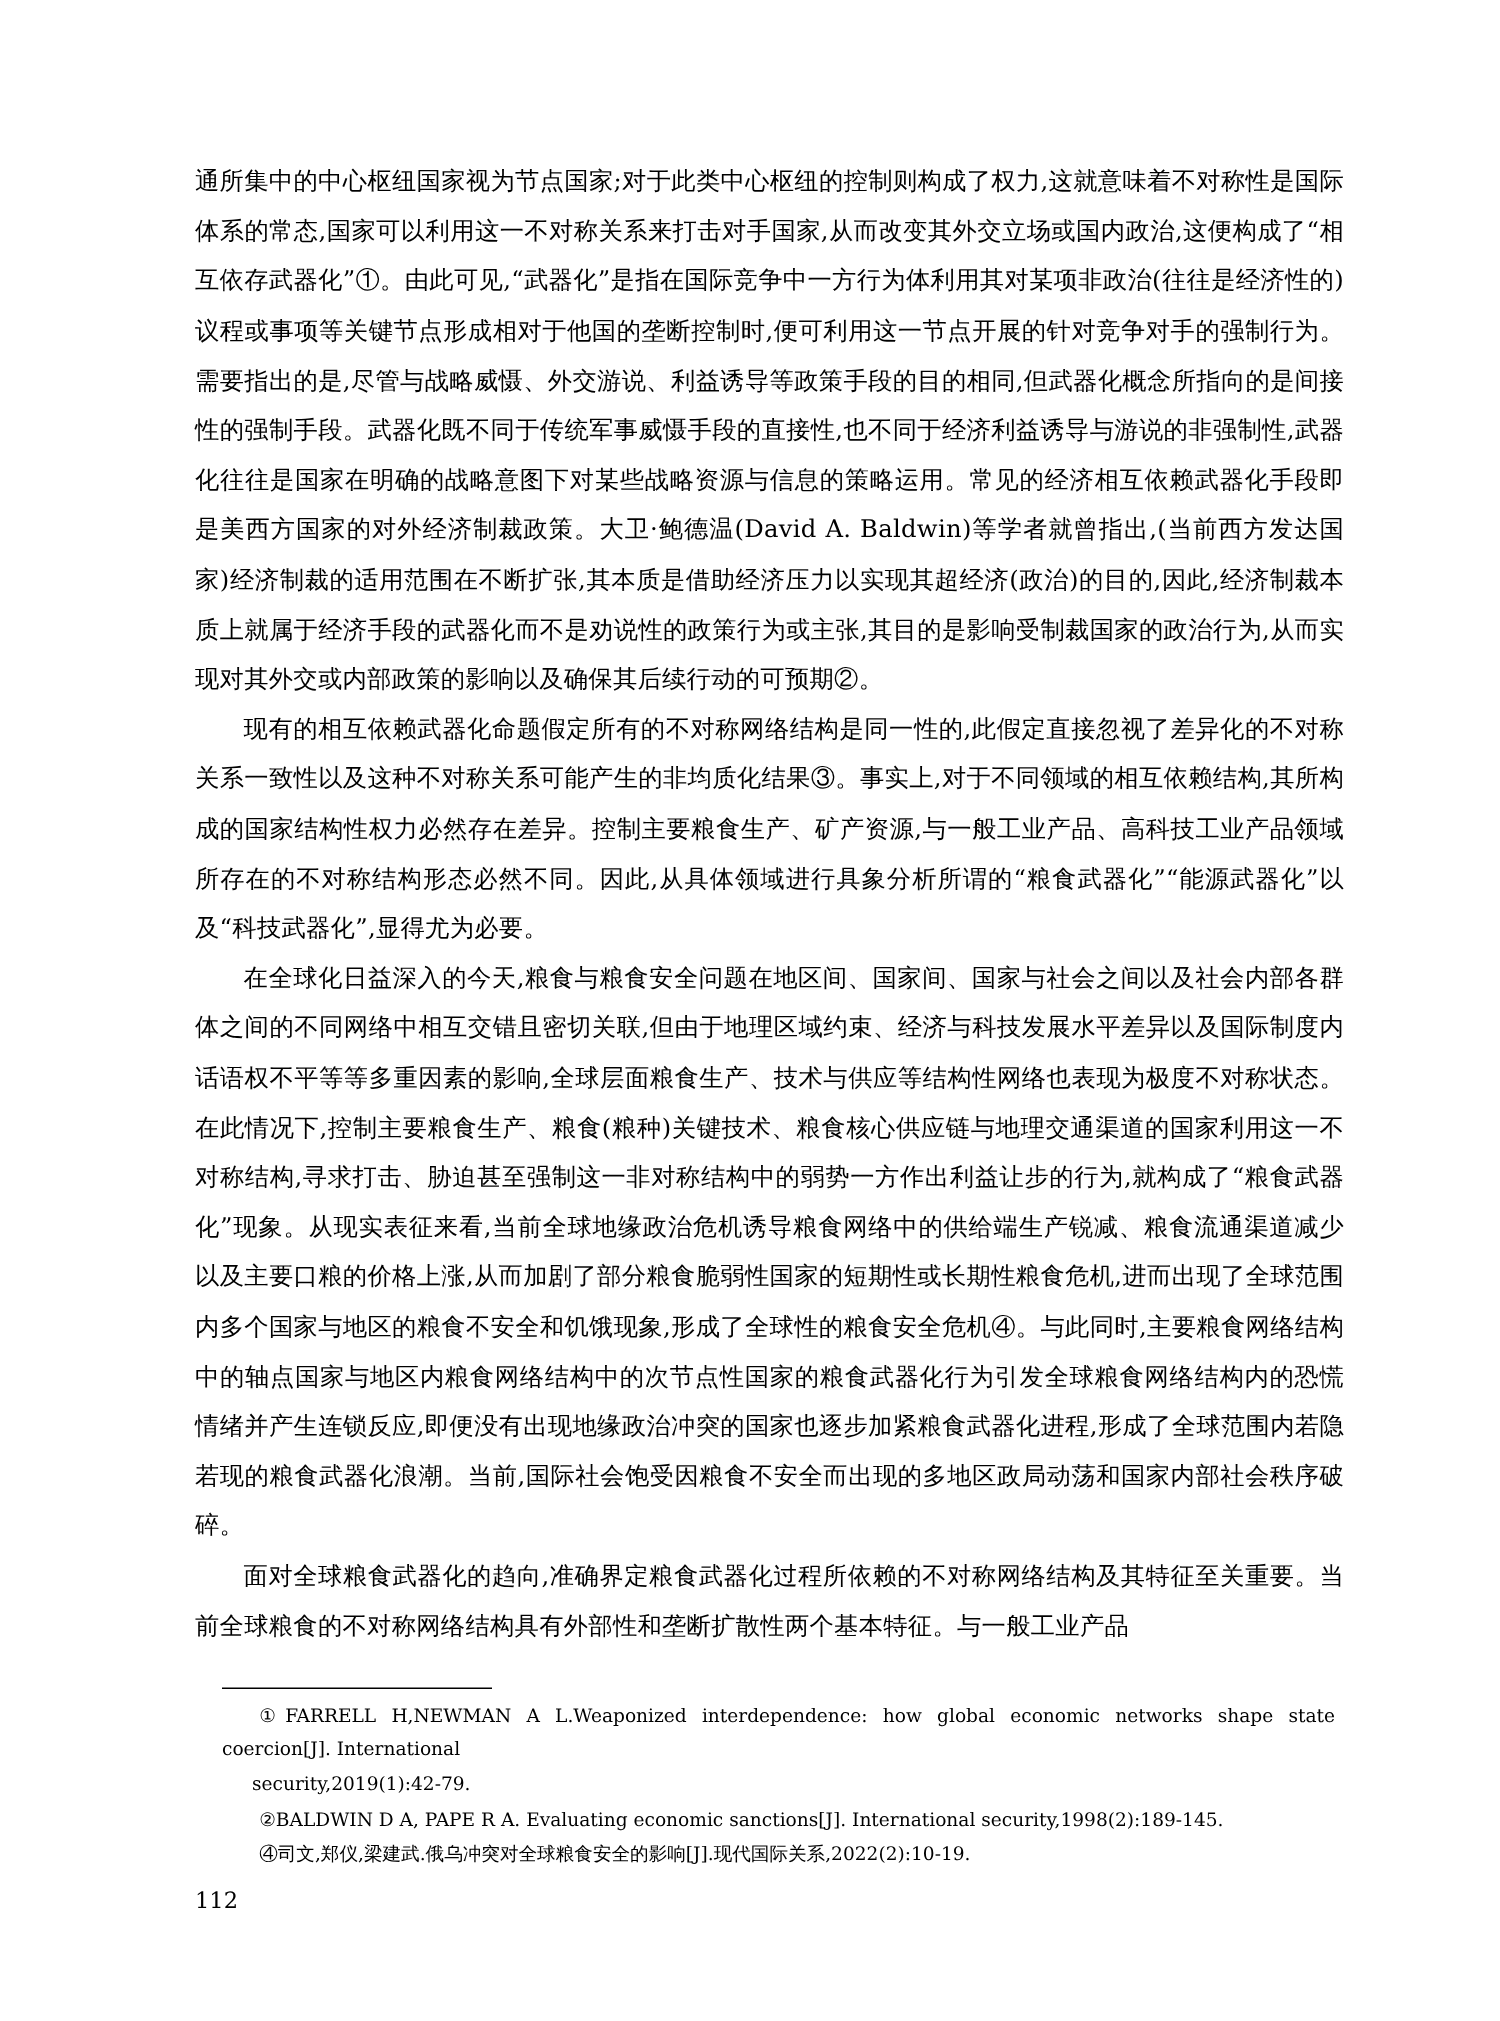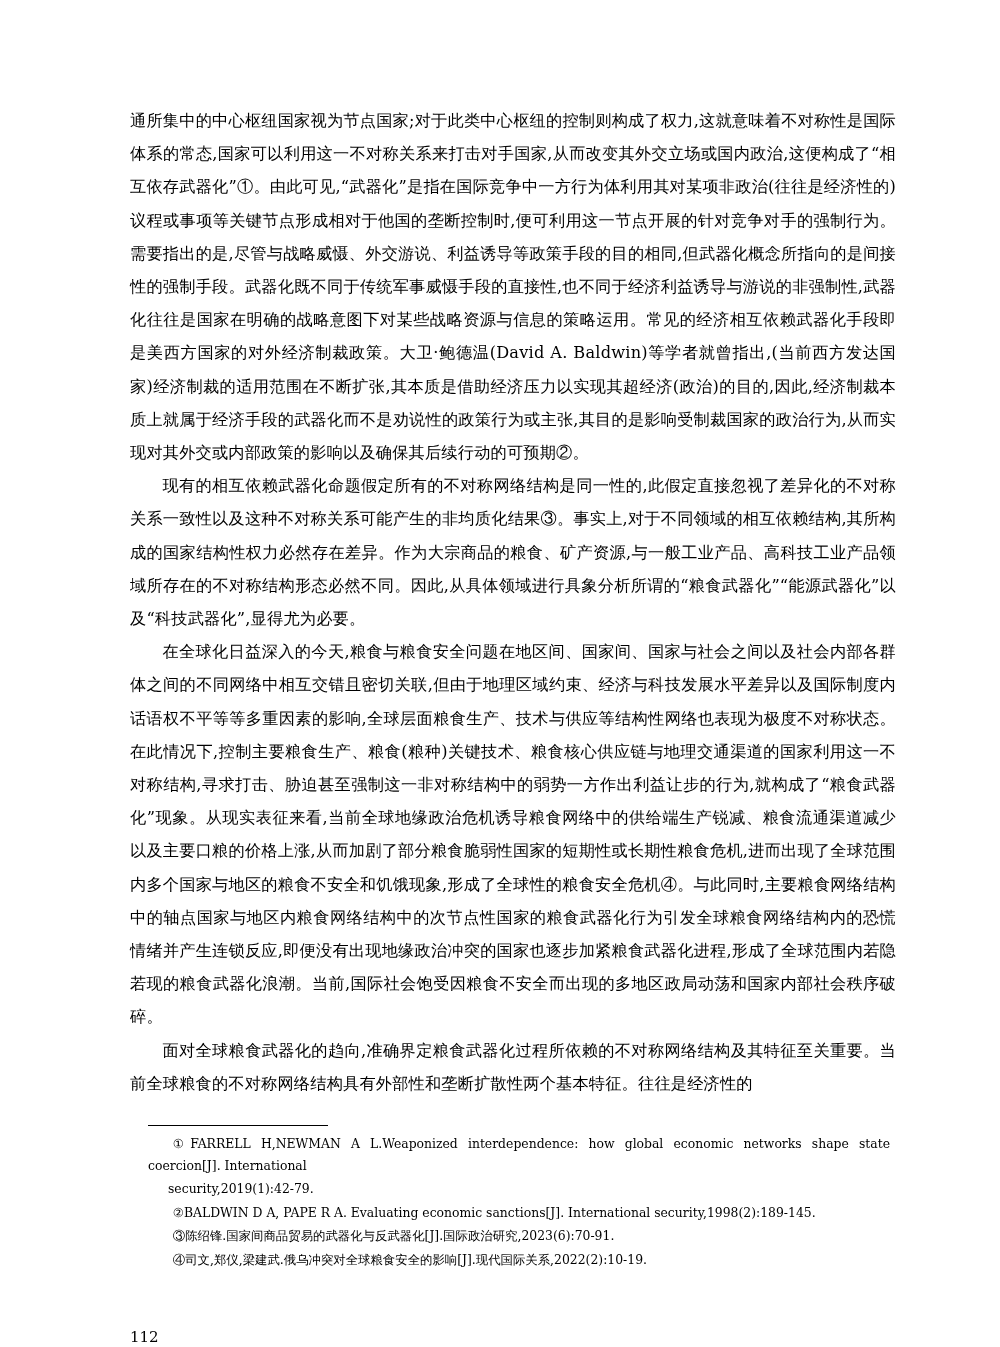--- a/index.html
+++ b/index.html
@@ -56,41 +56,40 @@
     text-indent: 2em;
     font-family: "DejaVu Serif", "Liberation Serif", serif;
   }
   .footnotes .fn.cont {
     text-indent: 0;
     margin-left: 20px;
   }
   .page-number {
     position: absolute;
     left: 130px;
-    top: 1328px;
+    top: 1258px;
     font-size: 15px;
     font-family: "DejaVu Serif", "Liberation Serif", serif;
   }
 </style>
 </head>
 <body>
 
 <div class="page">
 
   <div class="body-text">
     <p class="no-indent">通所集中的中心枢纽国家视为节点国家;对于此类中心枢纽的控制则构成了权力,这就意味着不对称性是国际体系的常态,国家可以利用这一不对称关系来打击对手国家,从而改变其外交立场或国内政治,这便构成了“相互依存武器化”①。由此可见,“武器化”是指在国际竞争中一方行为体利用其对某项非政治(往往是经济性的)议程或事项等关键节点形成相对于他国的垄断控制时,便可利用这一节点开展的针对竞争对手的强制行为。需要指出的是,尽管与战略威慑、外交游说、利益诱导等政策手段的目的相同,但武器化概念所指向的是间接性的强制手段。武器化既不同于传统军事威慑手段的直接性,也不同于经济利益诱导与游说的非强制性,武器化往往是国家在明确的战略意图下对某些战略资源与信息的策略运用。常见的经济相互依赖武器化手段即是美西方国家的对外经济制裁政策。大卫·鲍德温(David A. Baldwin)等学者就曾指出,(当前西方发达国家)经济制裁的适用范围在不断扩张,其本质是借助经济压力以实现其超经济(政治)的目的,因此,经济制裁本质上就属于经济手段的武器化而不是劝说性的政策行为或主张,其目的是影响受制裁国家的政治行为,从而实现对其外交或内部政策的影响以及确保其后续行动的可预期②。</p>
-    <p>现有的相互依赖武器化命题假定所有的不对称网络结构是同一性的,此假定直接忽视了差异化的不对称关系一致性以及这种不对称关系可能产生的非均质化结果③。事实上,对于不同领域的相互依赖结构,其所构成的国家结构性权力必然存在差异。作为大宗商品的粮食、矿产资源,与一般工业产品、高科技工业产品领域所存在的不对称结构形态必然不同。因此,从具体领域进行具象分析所谓的“粮食武器化”“能源武器化”以及“科技武器化”,显得尤为必要。</p>
+    <p>现有的相互依赖武器化命题假定所有的不对称网络结构是同一性的,此假定直接忽视了差异化的不对称关系一致性以及这种不对称关系可能产生的非均质化结果③。事实上,对于不同领域的相互依赖结构,其所构成的国家结构性权力必然存在差异。控制主要粮食生产、矿产资源,与一般工业产品、高科技工业产品领域所存在的不对称结构形态必然不同。因此,从具体领域进行具象分析所谓的“粮食武器化”“能源武器化”以及“科技武器化”,显得尤为必要。</p>
     <p>在全球化日益深入的今天,粮食与粮食安全问题在地区间、国家间、国家与社会之间以及社会内部各群体之间的不同网络中相互交错且密切关联,但由于地理区域约束、经济与科技发展水平差异以及国际制度内话语权不平等等多重因素的影响,全球层面粮食生产、技术与供应等结构性网络也表现为极度不对称状态。在此情况下,控制主要粮食生产、粮食(粮种)关键技术、粮食核心供应链与地理交通渠道的国家利用这一不对称结构,寻求打击、胁迫甚至强制这一非对称结构中的弱势一方作出利益让步的行为,就构成了“粮食武器化”现象。从现实表征来看,当前全球地缘政治危机诱导粮食网络中的供给端生产锐减、粮食流通渠道减少以及主要口粮的价格上涨,从而加剧了部分粮食脆弱性国家的短期性或长期性粮食危机,进而出现了全球范围内多个国家与地区的粮食不安全和饥饿现象,形成了全球性的粮食安全危机④。与此同时,主要粮食网络结构中的轴点国家与地区内粮食网络结构中的次节点性国家的粮食武器化行为引发全球粮食网络结构内的恐慌情绪并产生连锁反应,即便没有出现地缘政治冲突的国家也逐步加紧粮食武器化进程,形成了全球范围内若隐若现的粮食武器化浪潮。当前,国际社会饱受因粮食不安全而出现的多地区政局动荡和国家内部社会秩序破碎。</p>
-    <p>面对全球粮食武器化的趋向,准确界定粮食武器化过程所依赖的不对称网络结构及其特征至关重要。当前全球粮食的不对称网络结构具有外部性和垄断扩散性两个基本特征。往往是经济性的</p>
+    <p>面对全球粮食武器化的趋向,准确界定粮食武器化过程所依赖的不对称网络结构及其特征至关重要。当前全球粮食的不对称网络结构具有外部性和垄断扩散性两个基本特征。与一般工业产品</p>
   </div>
 
   <div class="footnotes">
     <div class="fn-rule"></div>
     <p class="fn">①FARRELL H,NEWMAN A L.Weaponized interdependence: how global economic networks shape state coercion[J]. International</p>
     <p class="fn cont">security,2019(1):42-79.</p>
     <p class="fn">②BALDWIN D A, PAPE R A. Evaluating economic sanctions[J]. International security,1998(2):189-145.</p>
-    <p class="fn">③陈绍锋.国家间商品贸易的武器化与反武器化[J].国际政治研究,2023(6):70-91.</p>
     <p class="fn">④司文,郑仪,梁建武.俄乌冲突对全球粮食安全的影响[J].现代国际关系,2022(2):10-19.</p>
   </div>
 
   <div class="page-number">112</div>
 
 </div>
 
 </body></html>

